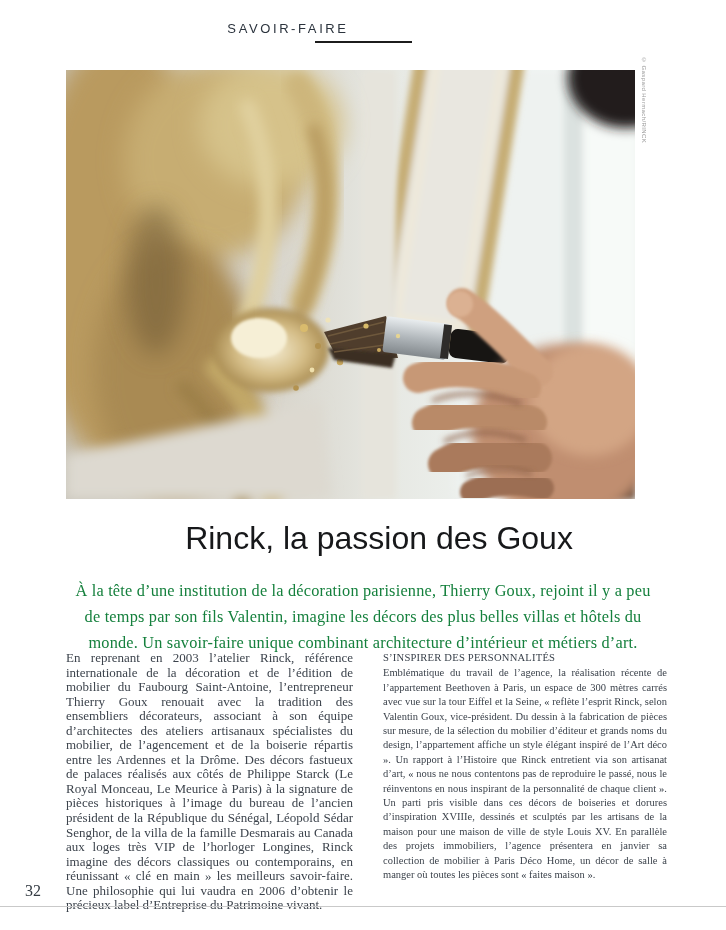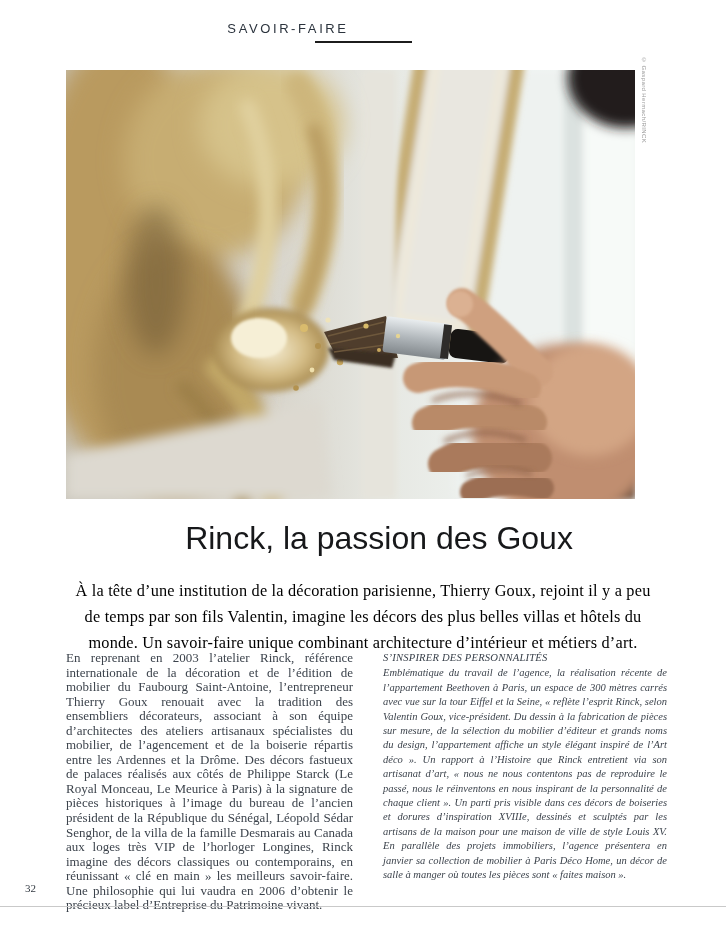--- a/index.html
+++ b/index.html
@@ -29,39 +29,39 @@
     font-size:6px;color:#9b9b9b;letter-spacing:.4px;white-space:nowrap;
   }
   
   .article-title{
     position:absolute;top:516px;left:16px;width:726px;text-align:center;
     font-family:"Liberation Sans", sans-serif;
     font-size:32px;line-height:44px;font-weight:normal;color:#17181a;margin:0;
   }
   .article-lede{
     position:absolute;top:578px;left:68px;width:590px;text-align:center;
-    font-size:16.3px;line-height:25.8px;color:#000000;letter-spacing:.2px;
+    font-size:16.3px;line-height:25.8px;color:#15803d;letter-spacing:.2px;
   }
   
   .col{
     position:absolute;top:651px;text-align:justify;color:#3c434c;
   }
   .col-left{
     left:66px;width:287px;font-size:13px;line-height:14.55px;
   }
   .col-right{
-    left:383px;width:284px;font-size:10.5px;line-height:14.4px;font-style:italic;
+    left:383px;width:284px;font-size:10.5px;line-height:14.4px;
   }
   .col-heading{
     font-size:10.6px;letter-spacing:.2px;color:#39414b;margin:0 0 1px 0;
     text-align:left;
   }
   
   .page-number{
-    position:absolute;left:25px;top:882px;font-size:11px;color:#333a42;
+    position:absolute;left:25px;top:882px;font-size:16px;color:#333a42;
   }
   .bottom-rule{
     position:absolute;left:0;top:906px;width:726px;height:1px;background:#c9c9c9;
   }
 </style>
 </head>
 <body>
 
 <div class="page">
 

